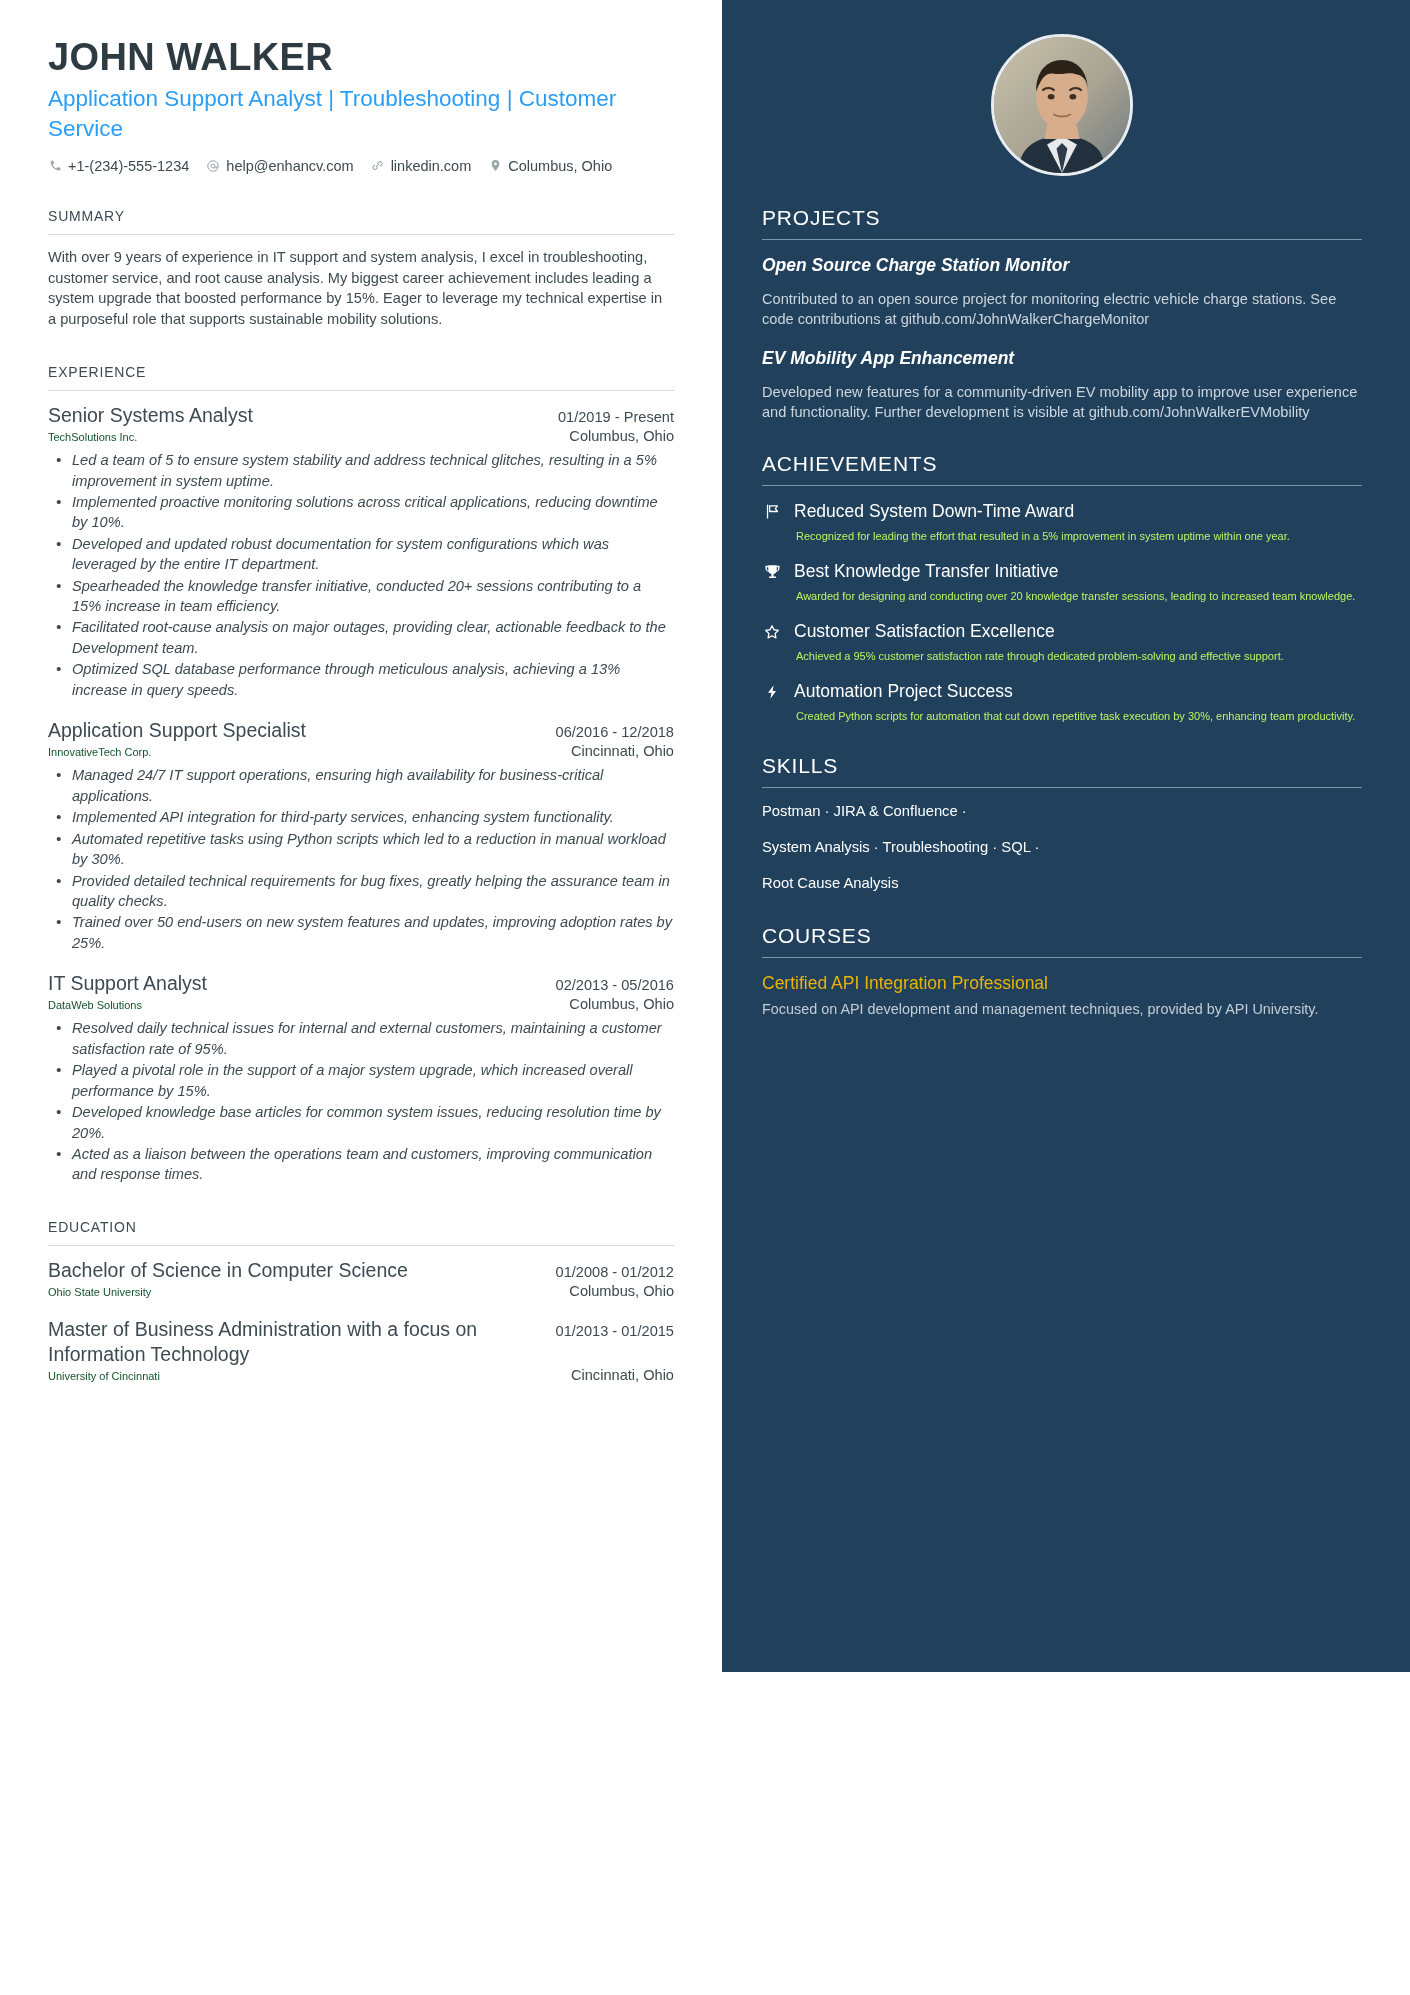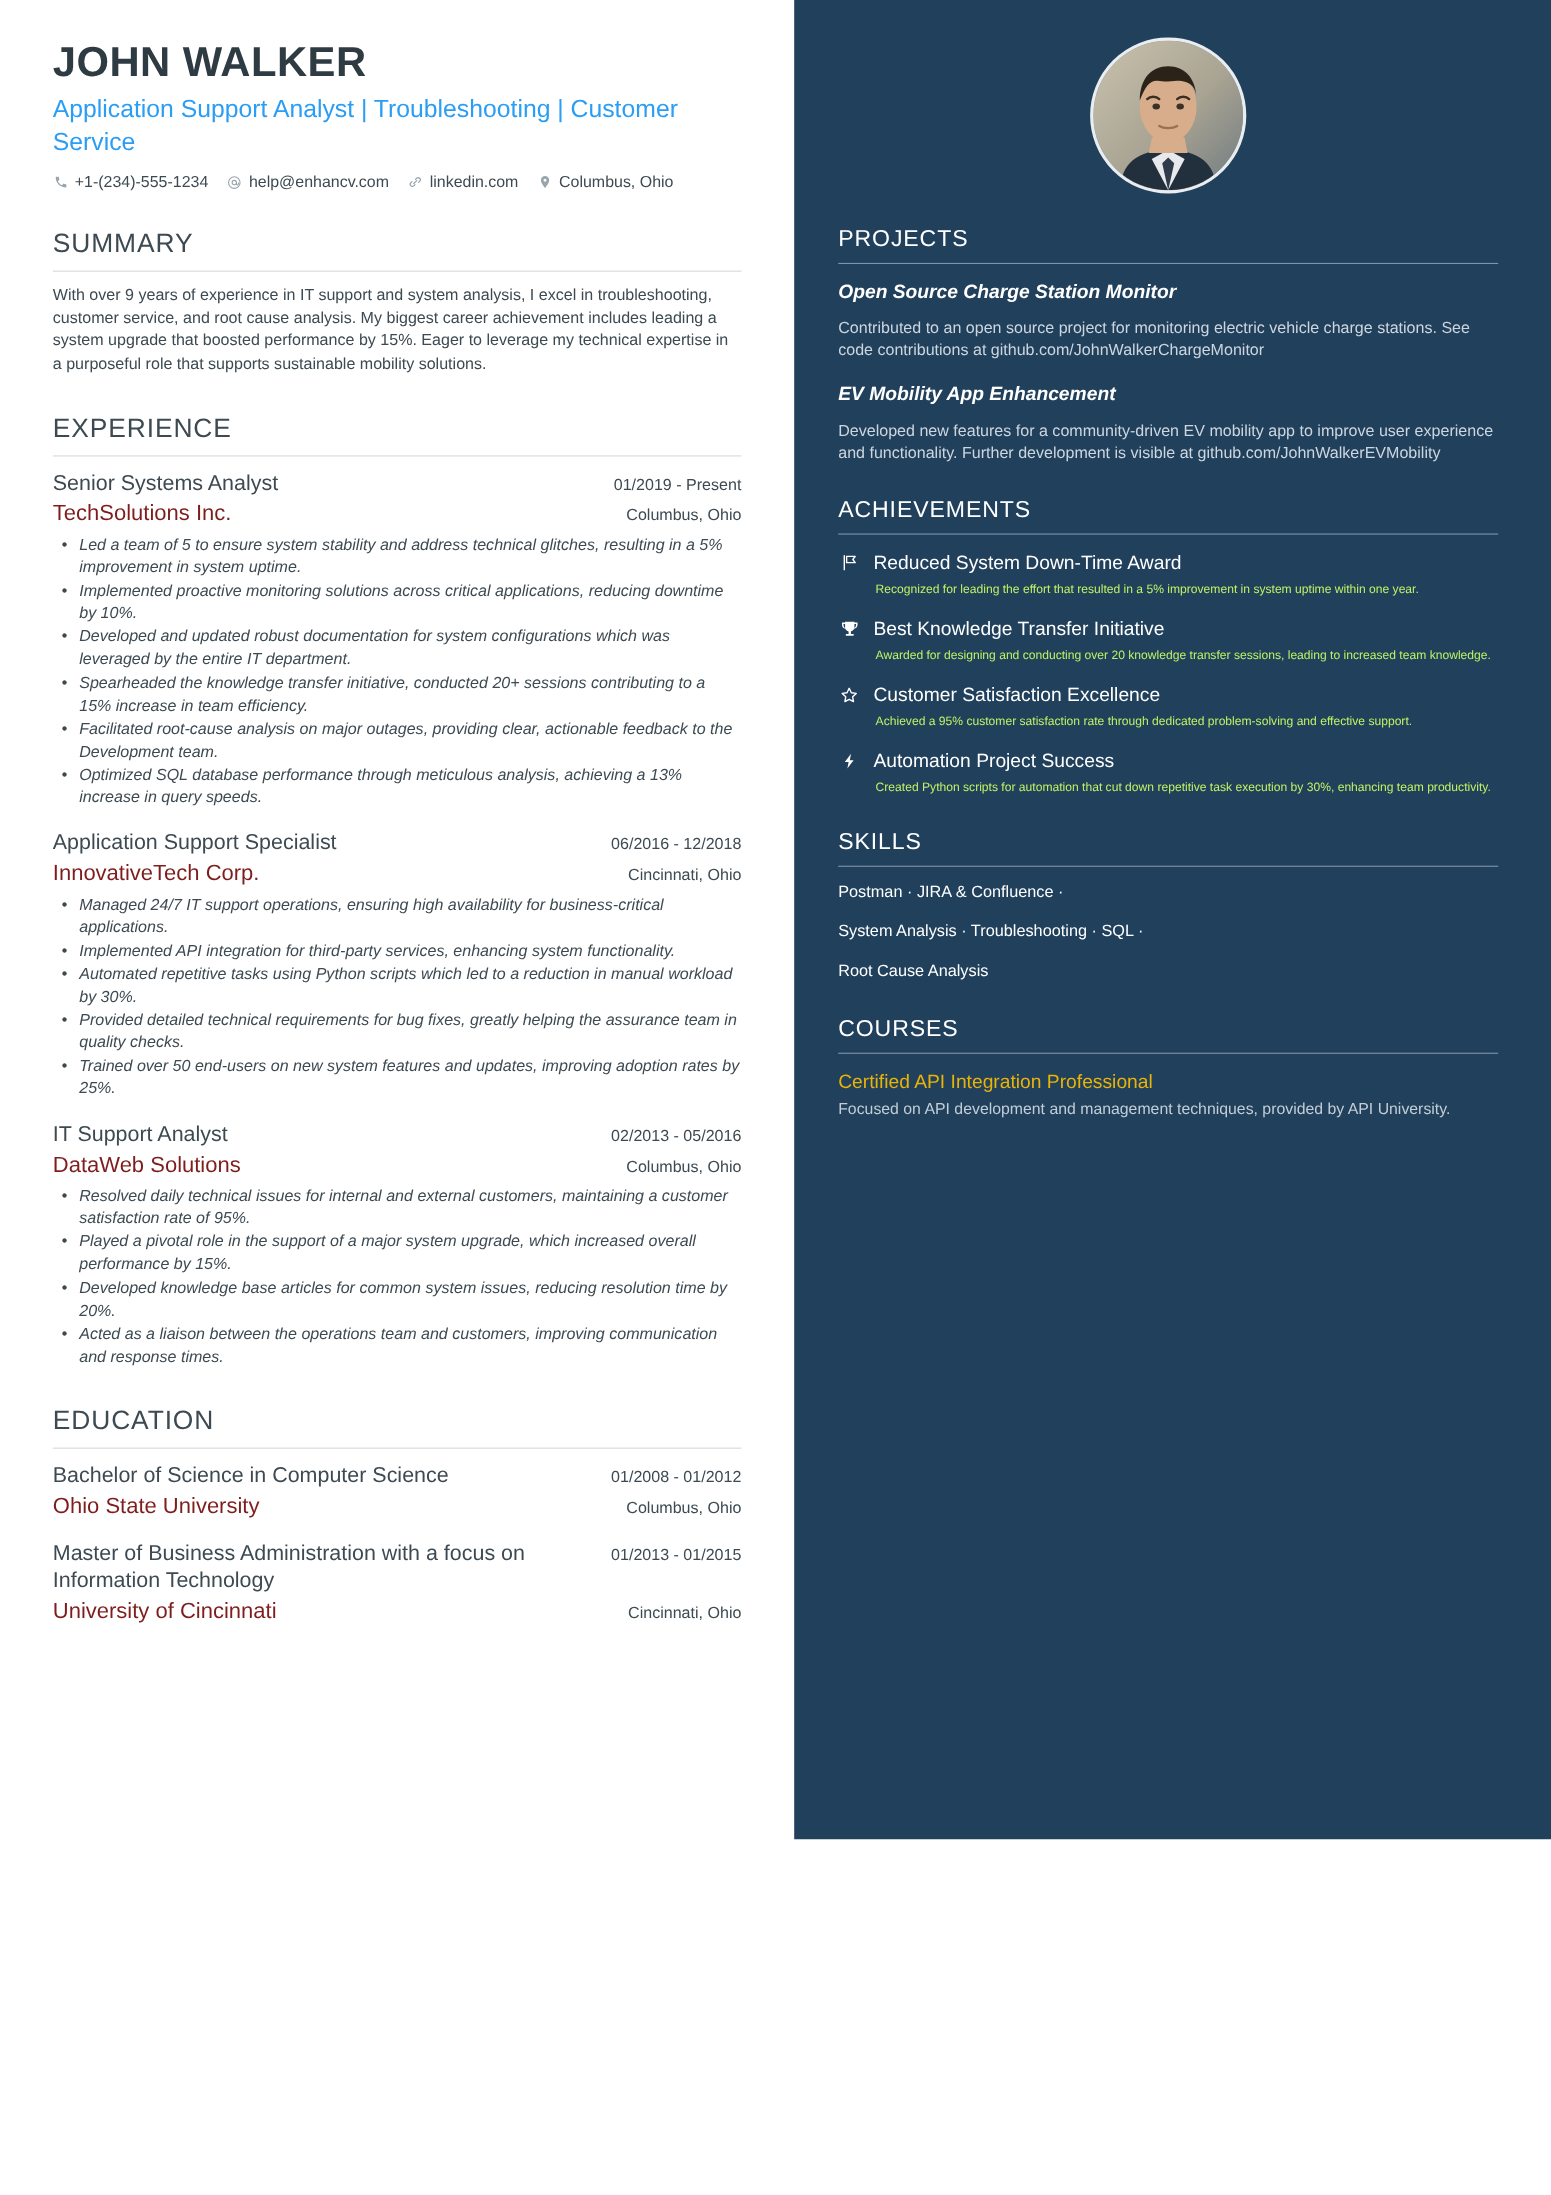--- a/index.html
+++ b/index.html
@@ -65,21 +65,21 @@
     align-items: center;
     justify-content: center;
     color: #9aa5ac;
     flex: 0 0 auto;
   }
   .contact-item .ci-icon svg { display:block; }
 
   
   .sec { margin-top: 34px; }
   .sec-title {
-    font-size: 24px;
+    font-size: 14px;
     color: #3d4a52;
     letter-spacing: 0.8px;
     font-weight: 400;
     text-transform: uppercase;
     padding-bottom: 10px;
   }
   .sec-rule {
     height: 1px;
     background: #d5d9dc;
     width: 100%;
@@ -107,22 +107,22 @@
     line-height: 1.28;
   }
   .entry-date {
     font-size: 14.6px;
     color: #3d4a52;
     white-space: nowrap;
     flex: 0 0 auto;
     padding-top: 2px;
   }
   .entry-sub {
-    font-size: 20px;
-    color: #7f1d1d;
+    font-size: 11px;
+    color: #14532d;
     line-height: 1.3;
     margin-top: 2px;
     text-align: center;
   }
   .entry-loc {
     font-size: 14.6px;
     color: #3d4a52;
     white-space: nowrap;
     flex: 0 0 auto;
   }

